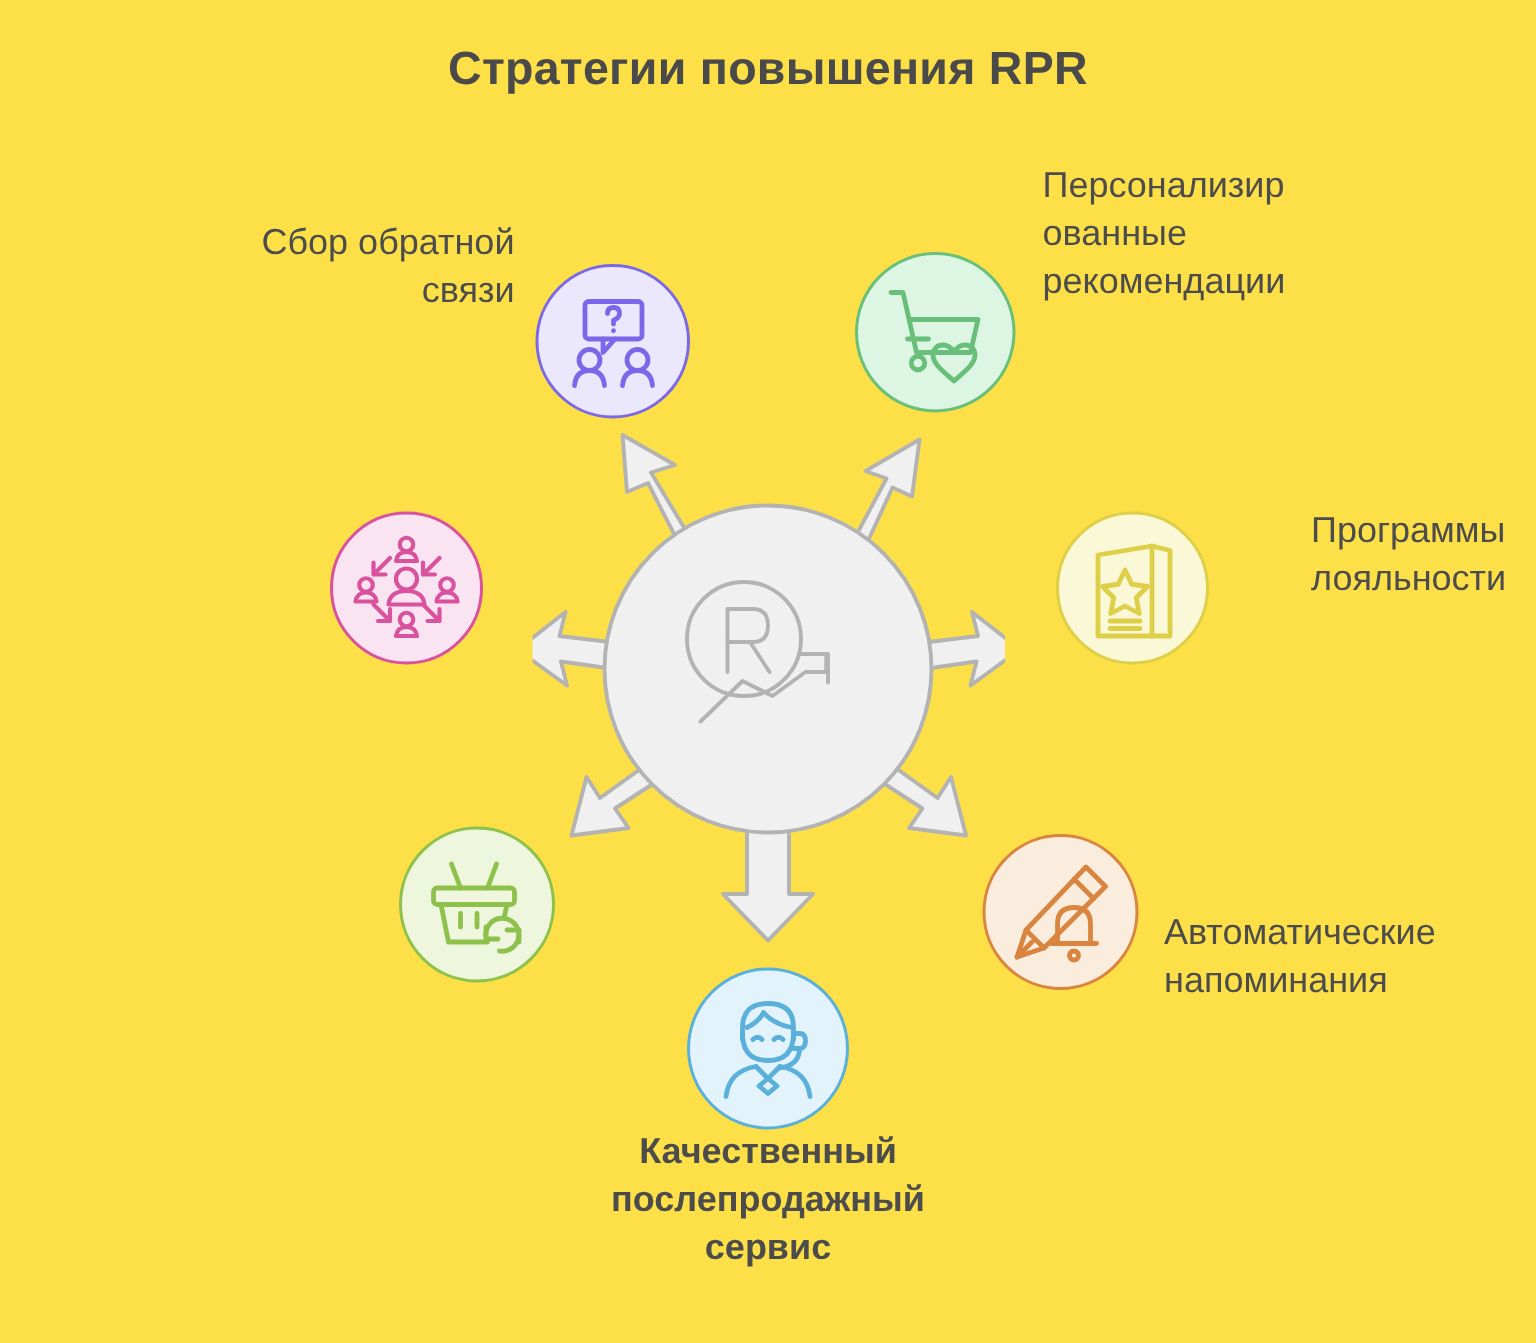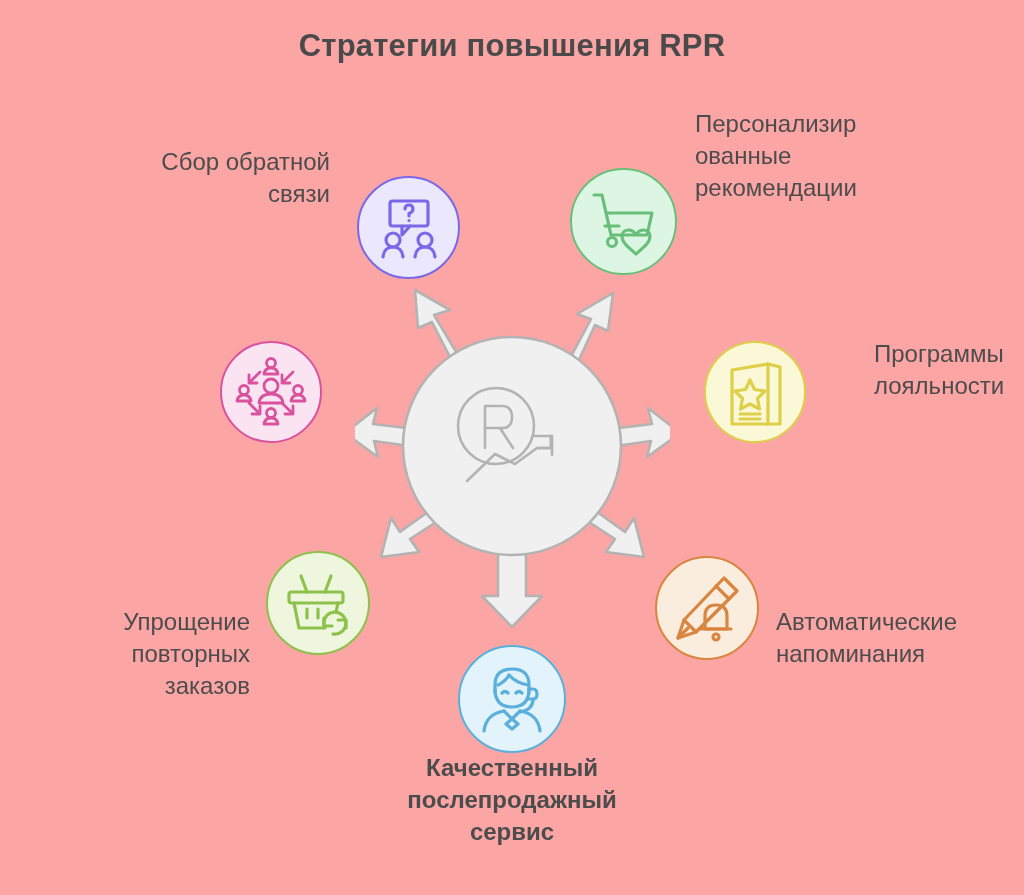--- a/index.html
+++ b/index.html
@@ -8,21 +8,21 @@
     background: #ffffff;
   }
   body {
     font-family: "Liberation Sans", "DejaVu Sans", sans-serif;
     -webkit-font-smoothing: antialiased;
   }
   #stage {
     position: relative;
     width: 1024px;
     height: 895px;
-    background: #fca5a5;
+    background: #fde047;
     overflow: hidden;
   }
 
   
   #title {
     position: absolute;
     left: 0;
     top: 28px;
     width: 1024px;
     text-align: center;
@@ -110,21 +110,21 @@
       <rect x="14" y="6" width="38" height="25" rx="2.5"></rect>
       <path d="M26,31 L26,40 L34,31"></path>
       <path d="M29,14 Q29,10 33,10 Q37,10 37,14 Q37,17 33,18.5 L33,21"></path>
       <circle cx="33" cy="25.5" r="1.6" fill="#7b68e8" stroke="none"></circle>
       <circle cx="17" cy="45" r="7"></circle>
       <path d="M7,62 Q8,52 17,52 Q26,52 27,62"></path>
       <circle cx="49" cy="45" r="7"></circle>
       <path d="M39,62 Q40,52 49,52 Q58,52 59,62"></path>
     </svg>
   </div>
-  <div class="node-label lbl-right" style="left:65px; top:146px; width:265px;">Сбор обратной
+  <div class="node-label lbl-right" style="left:78px; top:146px; width:265px;">Сбор обратной
 связи</div>
 
   <div class="node-circle" style="left:570px; top:168px; width:107px; height:107px; background:#ddf5e3; border:2.6px solid #68bf79;">
     <svg width="70" height="70" viewBox="0 0 70 70" fill="none" stroke="#68bf79" stroke-width="3.2" stroke-linecap="round" stroke-linejoin="round">
       <path d="M5,8 L13,8 L22,48 L58,48 L63,26 L17,26"></path>
       <path d="M16,39 L30,39"></path>
       <circle cx="23" cy="55" r="4.5"></circle>
       <path d="M47,67 C39,60 33,55.5 33,49.5 C33,45.5 36,43 39.5,43 C42,43 45,44.5 47,47.5 C49,44.5 52,43 54.5,43 C58,43 61,45.5 61,49.5 C61,55.5 55,60 47,67 Z"></path>
     </svg>
   </div>
@@ -205,17 +205,14 @@
       <path d="M18,8 L24,24 M48,8 L42,24"></path>
       <rect x="6" y="24" width="54" height="11" rx="2.5"></rect>
       <path d="M11,35 L16,60 L42,60"></path>
       <path d="M55,35 L53,44"></path>
       <path d="M24,41 L24,50 M35,41 L35,50"></path>
       <path d="M41,57 A11,11 0 1,1 50,66"></path>
       <path d="M41,50 L41,58 L49,58"></path>
       <path d="M63,60 L63,52 L55,52"></path>
     </svg>
   </div>
-  <div class="node-label lbl-right" style="left:40px; top:606px; width:210px;">Упрощение
-повторных
-заказов</div>
 
 </div>
 
 </body></html>

